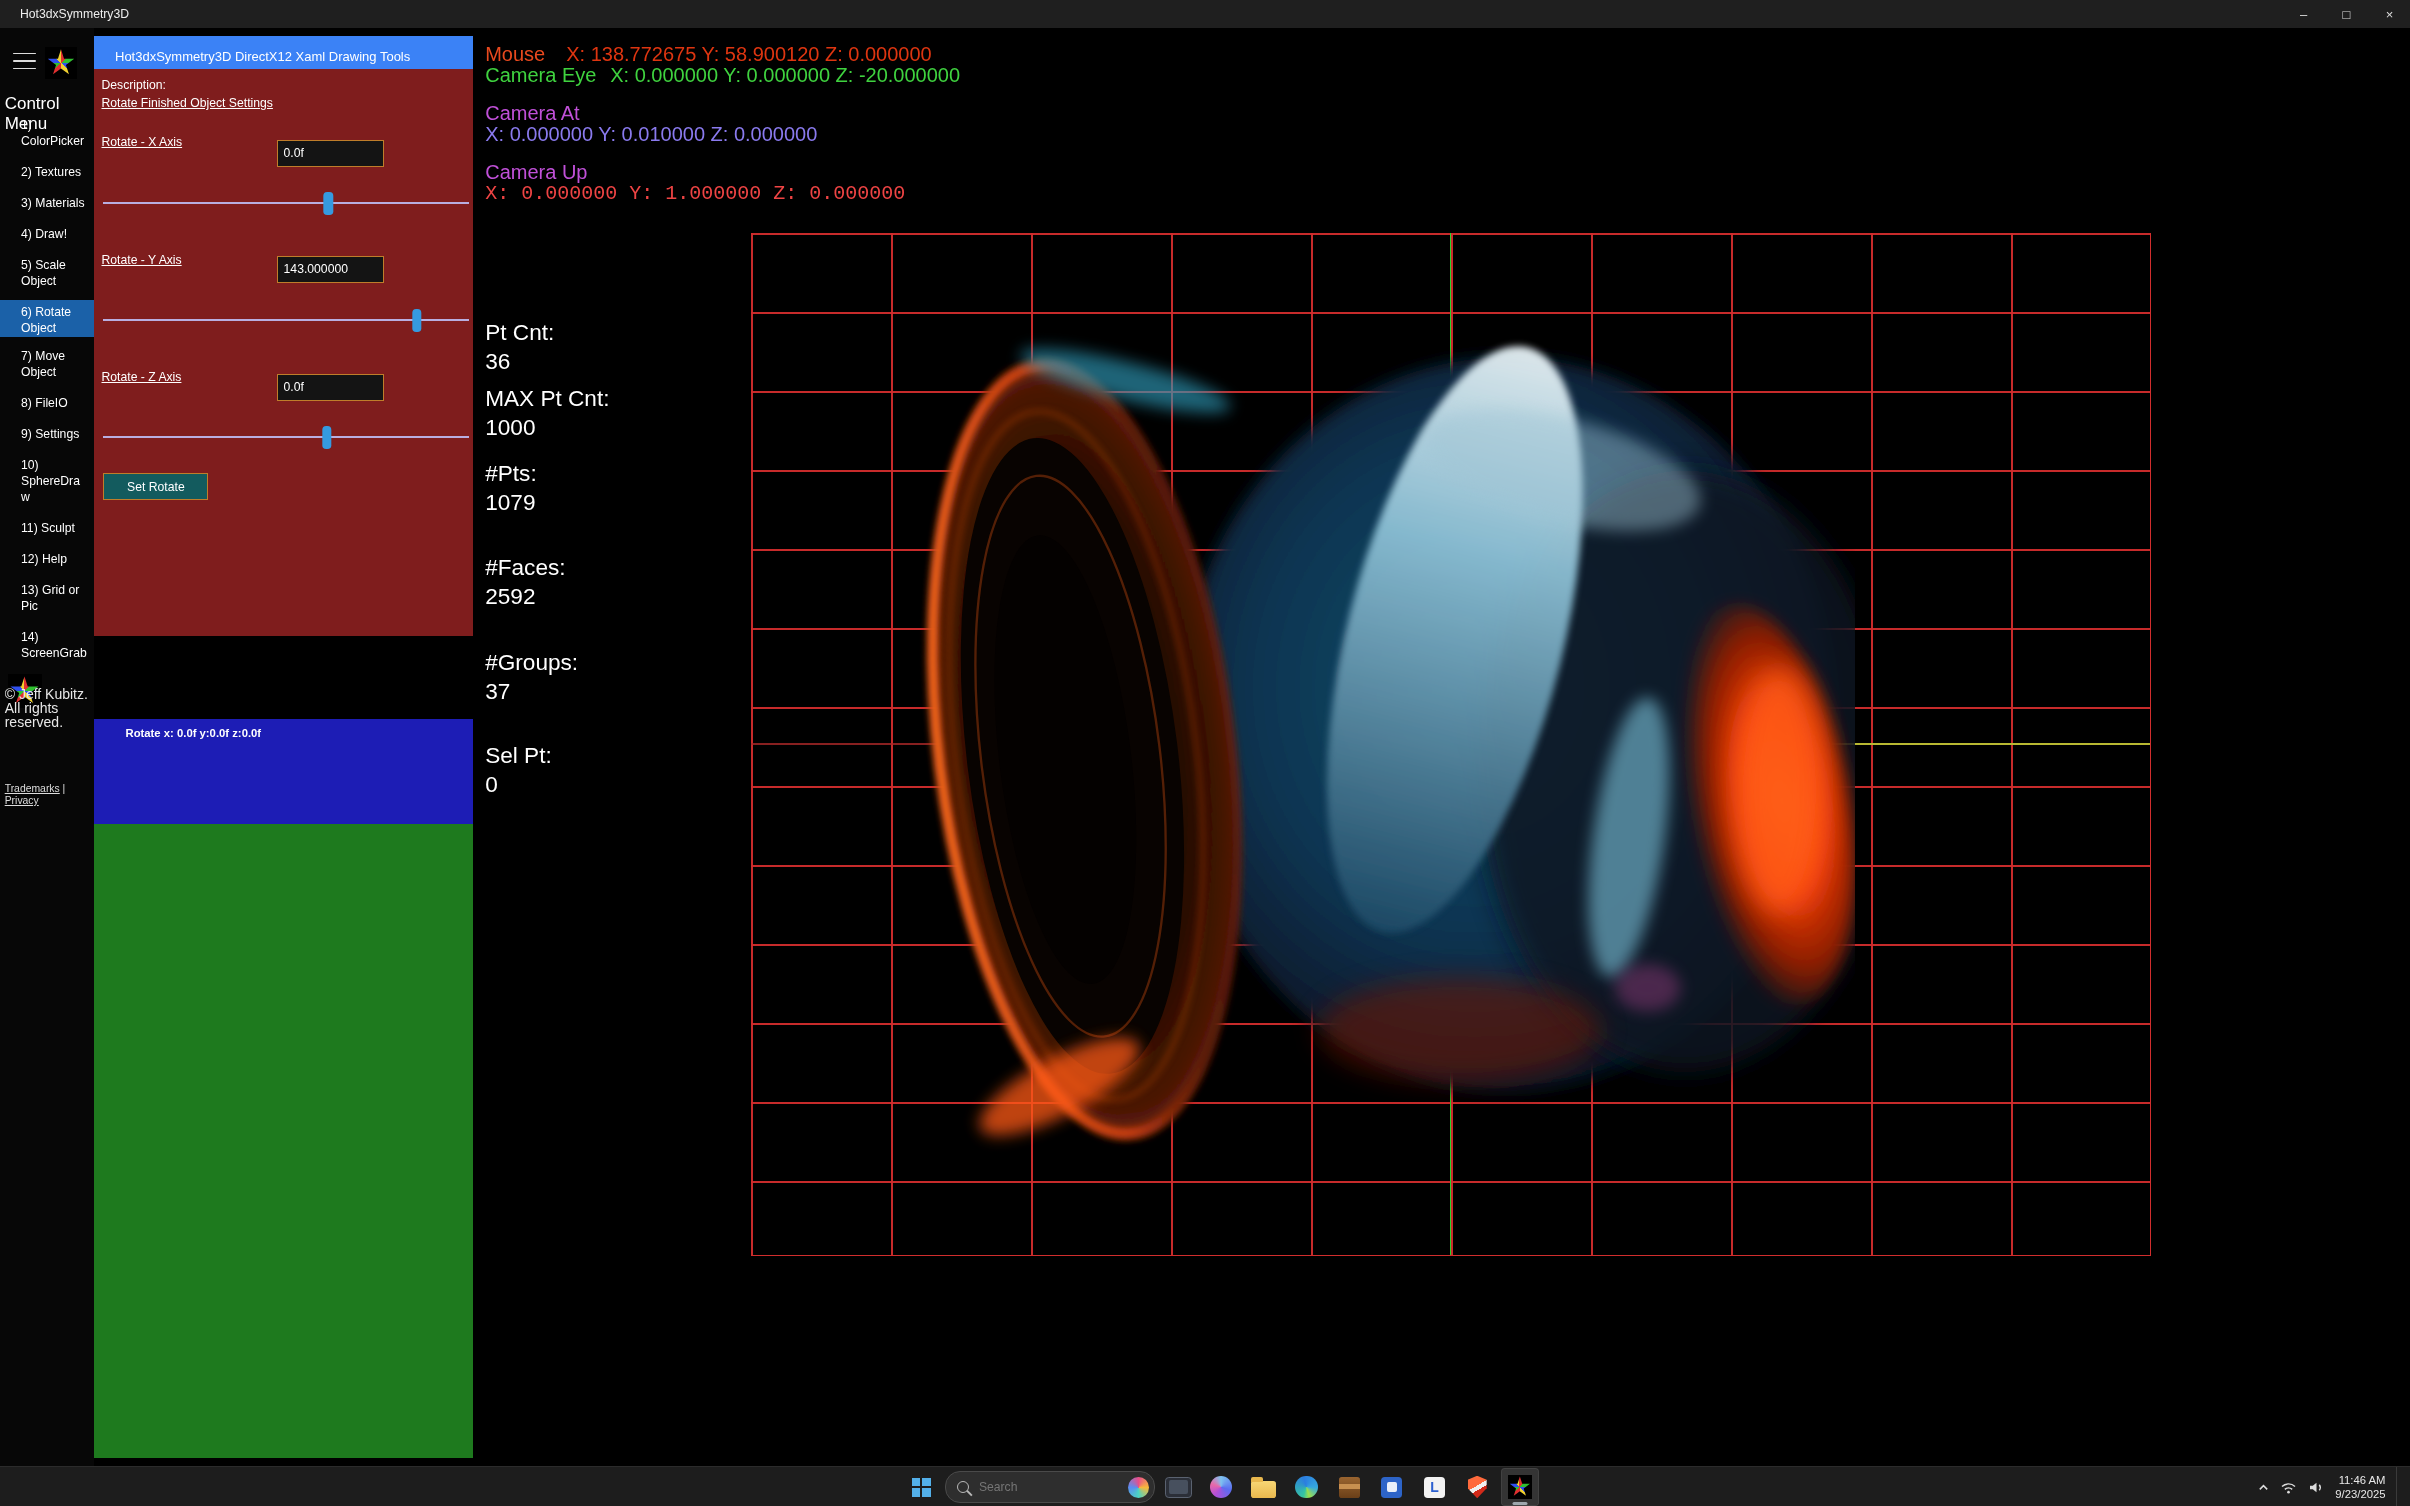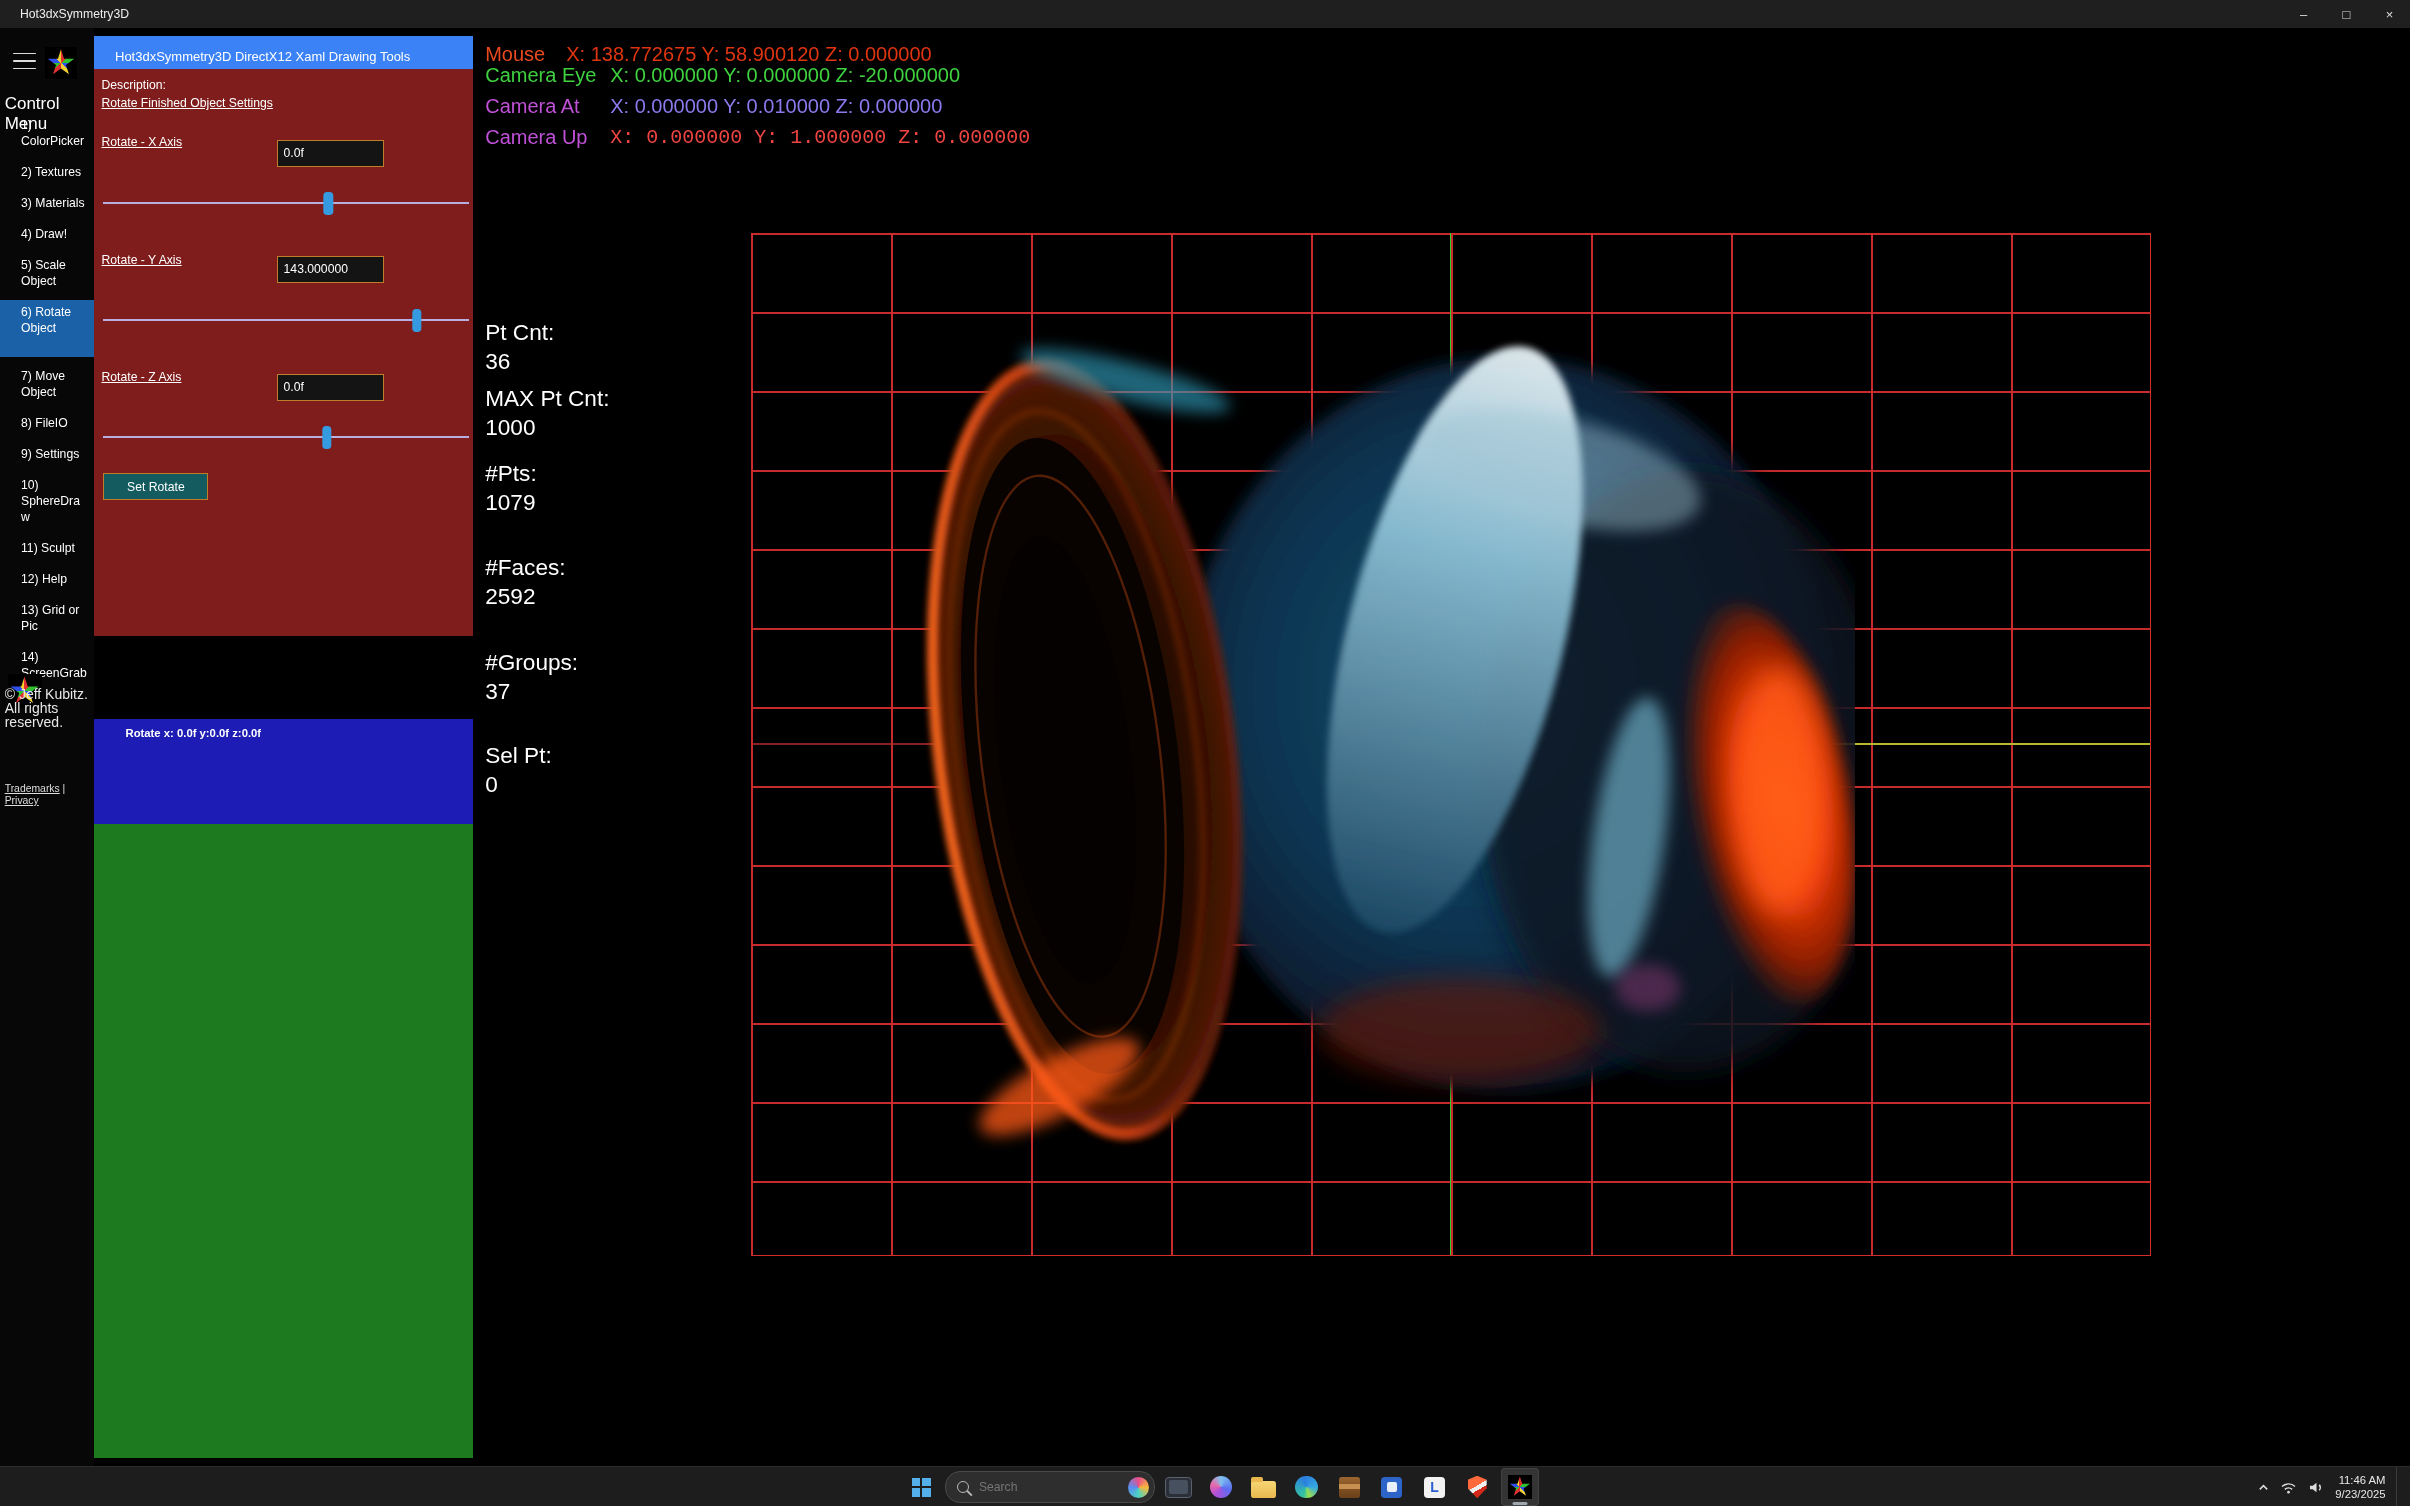--- a/index.html
+++ b/index.html
@@ -19,21 +19,21 @@
   .hamburger i{display:block;height:1.9px;background:#ddd;border-radius:0.9px;}
   .logo-box{background:#000;display:flex;align-items:center;justify-content:center;}
   .logo-top{position:absolute;left:45px;top:19px;width:32px;height:32px;}
   .logo-bottom{position:absolute;left:7.5px;top:646px;width:34px;height:34px;}
   .pinwheel{width:86%;height:86%;
     background:conic-gradient(#e03030 0 45deg,#30c030 45deg 90deg,#3050f0 90deg 135deg,#f0d030 135deg 180deg,#e03030 180deg 225deg,#30c030 225deg 270deg,#3050f0 270deg 315deg,#f0d030 315deg 360deg);
     clip-path:polygon(50% 0,61% 35%,98% 35%,68% 57%,79% 91%,50% 70%,21% 91%,32% 57%,2% 35%,39% 35%);}
   .control-menu-label{position:absolute;left:4.7px;top:66px;color:#fff;font-size:17px;}
   .menu-list{position:absolute;left:0;right:0;top:89px;}
   .menu-item{color:#fff;font-size:12.2px;line-height:16px;padding:0 3.8px 0 21px;margin-bottom:15px;white-space:pre-line;}
-  .menu-item.selected{background:#1b61a8;padding-top:3.8px;padding-bottom:21px;margin-top:-3.8px;margin-bottom:11.3px;}
+  .menu-item.selected{background:#1b61a8;padding-top:3.8px;padding-bottom:1px;margin-top:-3.8px;margin-bottom:11.3px;}
   .copyright{position:absolute;left:4.7px;top:659px;color:#e8e8e8;font-size:14px;line-height:14px;white-space:pre-line;}
   .legal{position:absolute;left:4.7px;top:755px;color:#ddd;font-size:10.4px;line-height:12.2px;width:87px;}
   .legal a{color:#ddd;text-decoration:underline;}
   
   .panel{position:absolute;left:94px;top:28px;width:379px;bottom:40px;background:#000;}
   .panel-header{position:absolute;left:0;top:8px;right:0;height:41px;background:#3b82f6;display:flex;align-items:center;}
   .panel-header span{color:#fff;font-size:13px;margin-left:21px;white-space:nowrap;}
   .panel-green{position:absolute;left:0;top:41px;right:0;height:567px;background:#7f1d1d;}
   .pg-label{position:absolute;left:7.5px;color:#fff;font-size:12.2px;}
   .pg-underline{text-decoration:underline;}
@@ -42,21 +42,21 @@
   .slider .track{position:absolute;left:0;right:0;top:10.4px;height:1.9px;background:#b9aee0;}
   .slider .thumb{position:absolute;top:0;width:9.4px;height:22.6px;border-radius:3.8px;background:#359ae0;transform:translateX(-50%);}
   .set-rotate{position:absolute;left:9.4px;top:404px;width:105px;height:27px;background:#135b5e;border:1.9px solid #bf7d2a;color:#fff;font-size:12.2px;font-family:"Liberation Sans",sans-serif;}
   .status-panel{position:absolute;left:0;top:691px;right:0;height:105px;background:#1d1db5;padding-left:24px;}
   .status-panel span{display:block;color:#fff;font-size:11.3px;font-weight:bold;padding:7.5px 0 0 7.5px;}
   .panel-green2{position:absolute;left:0;top:796px;right:0;height:634px;background:#1e7a1e;}
   
   .viewport{position:absolute;left:473px;top:28px;right:0;bottom:40px;background:#000;}
   .vp-info{position:absolute;left:12.2px;top:16px;font-size:20px;line-height:21px;white-space:nowrap;}
   .vp-info .line{display:flex;}
-  .vp-info .line.gap{margin-top:10px;}
+  .vp-info .line.gap{margin-top:17px;flex-direction:column;}
   .vp-info .lbl{display:inline-block;}
   .line.mouse .lbl{color:#e8491e;width:81px;}
   .line.mouse .val{color:#de3510;}
   .line.eye .lbl{color:#3fd23f;width:125px;}
   .line.eye .val{color:#3fd23f;}
   .line.at .lbl{color:#c050d8;width:125px;}
   .line.at .val{color:#8a7aee;}
   .line.up .lbl{color:#c050d8;width:125px;}
   .line.up .val{color:#ef4444;font-family:Liberation Mono, monospace;}
   .stat{position:absolute;left:12.2px;color:#fff;font-size:22.6px;line-height:29px;}

